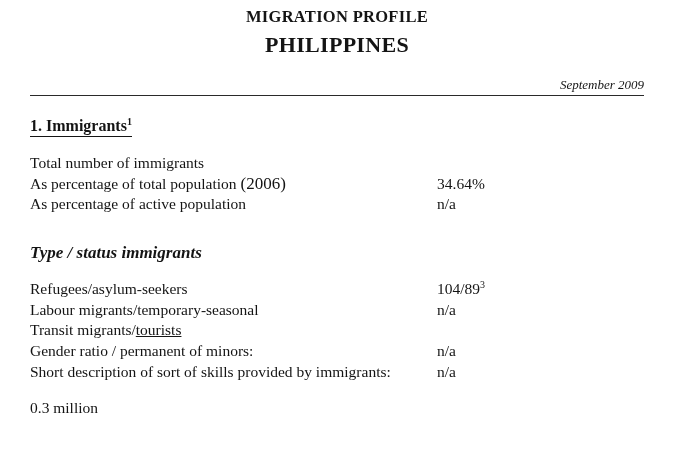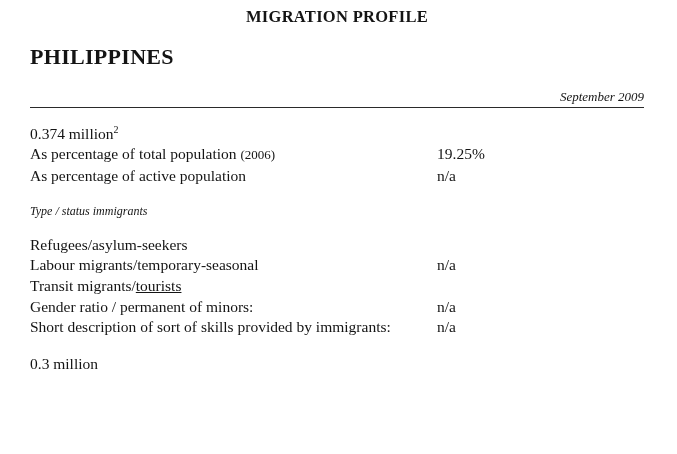--- a/index.html
+++ b/index.html
@@ -15,24 +15,25 @@
 
   .doc-title {
     text-align: center;
     font-size: 16.5px;
     font-weight: bold;
     letter-spacing: 0.3px;
     margin: 2px 0 0 0;
     line-height: 1.1;
   }
   .doc-country {
+    text-align: center;
     font-size: 22px;
     font-weight: bold;
     letter-spacing: 0.3px;
-    margin: 19px 0 0 0;
+    margin: 7px 0 0 0;
     line-height: 1.1;
   }
   .doc-date {
     text-align: right;
     font-style: italic;
     font-size: 13px;
     margin-top: 21px;
     line-height: 1.1;
   }
   .rule {
@@ -54,67 +55,74 @@
     vertical-align: super;
     line-height: 0;
   }
   .rows { font-size: 15.5px; }
   .rows-1 { margin-top: 16px; }
   .rows-2 { margin-top: 16px; }
   .rows-3 { margin-top: 16px; }
   .row { display: flex; line-height: 20.6px; }
   .lbl { width: 407px; flex: none; }
   .val { flex: 1; }
-  .small-note { font-size: 13px; }
+  .small-note { font-size: 17px; }
   .u { text-decoration: underline; }
   .subheading {
-    margin-top: 17px;
-    font-size: 12px;
-    font-weight: normal;
+    margin-top: 28px;
+    font-size: 17px;
+    font-weight: bold;
     font-style: italic;
     line-height: 1.2;
   }
 </style>
 </head>
 <body>
 
 <div class="page">
   <div class="content">
 
     <div class="doc-title">MIGRATION PROFILE</div>
     <div class="doc-country">PHILIPPINES</div>
     <div class="doc-date">September 2009</div>
     <hr class="rule">
 
+    <div class="section-heading-wrap">
+      <span class="section-heading"><span>1. Immigrants</span><sup>1</sup></span>
+    </div>
 
     <div class="rows rows-1">
       <div class="row">
-        <span class="val"><span>0.374 million</span><sup>2</sup></span>
+        <span class="lbl">
+          <span>Total number of immigrants</span>
+          <span class="small-note"></span>
+        </span>
       </div>
       <div class="row">
         <span class="lbl">
           <span>As percentage of total population</span>
           <span class="small-note">(2006)</span>
         </span>
-        <span class="val"><span>19.25%</span><sup></sup></span>
+        <span class="val"><span>34.64%</span><sup></sup></span>
       </div>
       <div class="row">
         <span class="lbl">
           <span>As percentage of active population</span>
           <span class="small-note"></span>
         </span>
         <span class="val"><span>n/a</span><sup></sup></span>
       </div>
     </div>
 
     <div class="subheading">Type / status immigrants</div>
 
     <div class="rows rows-2">
       <div class="row">
         <span class="lbl"><span>Refugees/asylum-seekers</span><span class="u"></span></span>
+        <span class="val"><span>104/89</span><sup>3</sup></span>
       </div>
       <div class="row">
         <span class="lbl"><span>Labour migrants/temporary-seasonal</span><span class="u"></span></span>
         <span class="val"><span>n/a</span><sup></sup></span>
       </div>
       <div class="row">
         <span class="lbl"><span>Transit migrants/</span><span class="u">tourists</span></span>
       </div>
       <div class="row">
         <span class="lbl"><span>Gender ratio / permanent of minors:</span><span class="u"></span></span>

